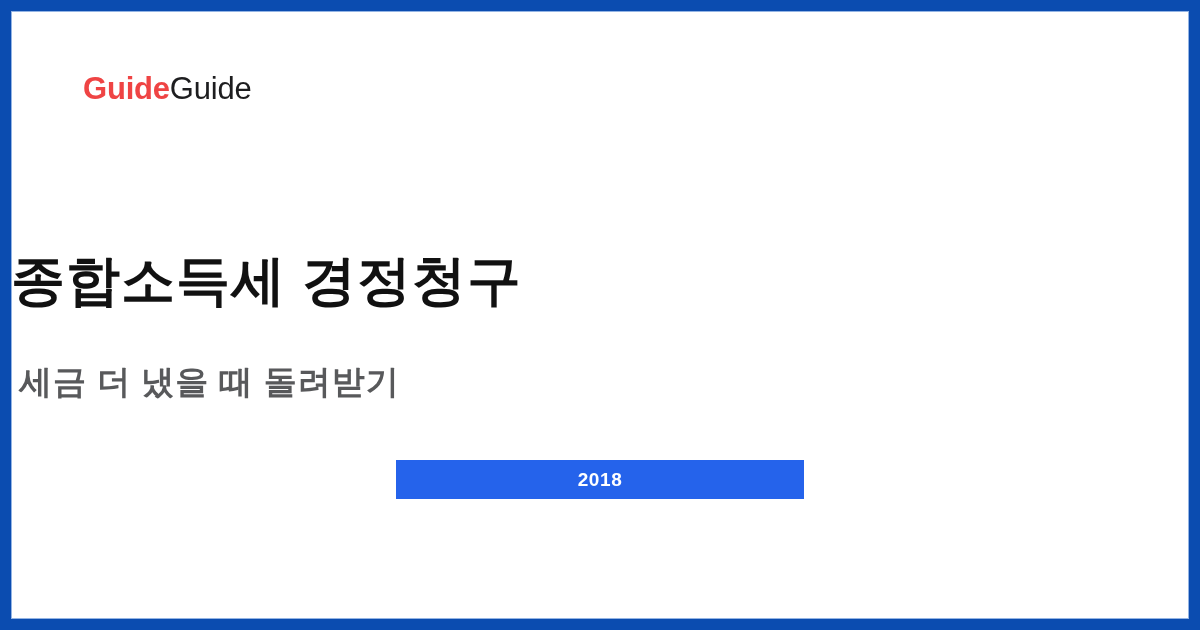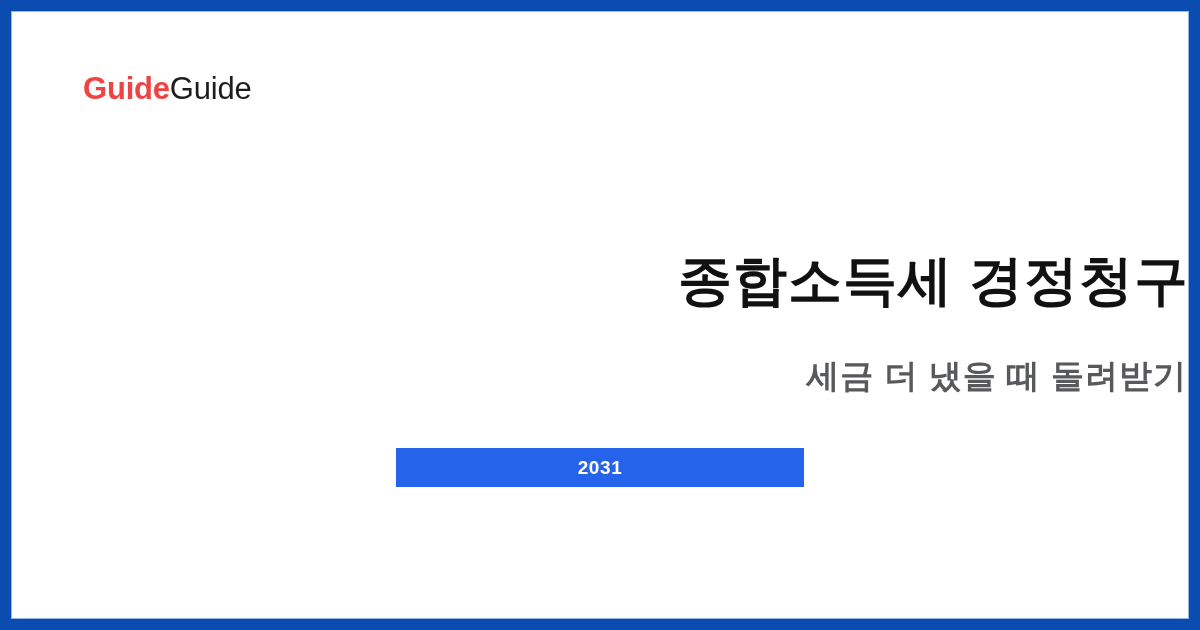--- a/index.html
+++ b/index.html
@@ -78,34 +78,34 @@
     line-height: 1;
     white-space: nowrap;
   }
 
   
   .hero {
     position: absolute;
     left: 0;
     right: 0;
     top: 238px;
-    text-align: right;
+    text-align: left;
   }
 
   .hero-title {
     margin: 0;
     font-size: 54px;
     font-weight: 700;
     line-height: 1.18;
     color: #111111;
     letter-spacing: 1px;
   }
 
   .hero-subtitle {
-    margin: 2px;
+    margin: 8px;
     padding-top: 41px;
     font-size: 33px;
     font-weight: 700;
     line-height: 1.2;
     color: #58595b;
     letter-spacing: 1px;
   }
 
   .year-bar-wrap {
     padding-top: 51px;
@@ -133,18 +133,18 @@
   <div class="canvas">
 
     <div class="brand-block">
       <div class="logo"><span class="logo-primary">Guide</span><span class="logo-secondary">Guide</span></div>
     </div>
 
     <div class="hero">
       <h1 class="hero-title">종합소득세 경정청구</h1>
       <p class="hero-subtitle">세금 더 냈을 때 돌려받기</p>
       <div class="year-bar-wrap">
-        <div class="year-bar">2031</div>
+        <div class="year-bar">2018</div>
       </div>
     </div>
 
   </div>
 </div>
 
 </body></html>

